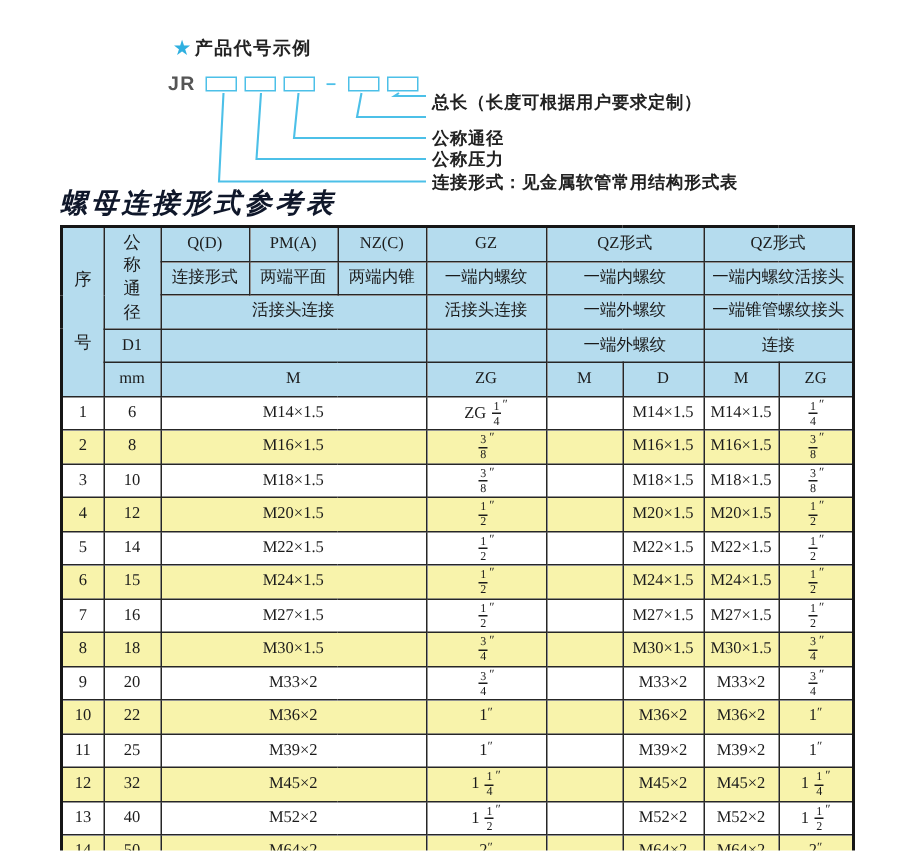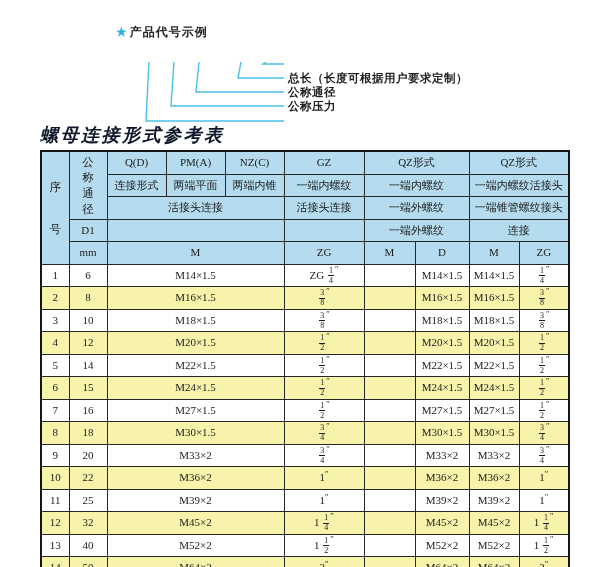--- a/index.html
+++ b/index.html
@@ -54,24 +54,34 @@
     <polyline points="241,62 238,78 284,78" fill="none" stroke="#4cc0e8" stroke-width="1.4"></polyline>
     <polyline points="199,62 196,92 284,92" fill="none" stroke="#4cc0e8" stroke-width="1.4"></polyline>
     <polyline points="174,62 171,106 284,106" fill="none" stroke="#4cc0e8" stroke-width="1.4"></polyline>
     <polyline points="149,62 146,121 284,121" fill="none" stroke="#4cc0e8" stroke-width="1.4"></polyline>
   </svg>
 
   <div class="star-title">
     <span class="star">★</span><span>产品代号示例</span>
   </div>
 
-
-  <div class="dlabel" style="top:71px">总长（长度可根据用户要求定制）</div>
+  <div class="code-row">
+    <span class="jr">JR</span>
+    <span class="code-box"></span>
+    <span class="code-box"></span>
+    <span class="code-box"></span>
+    <span class="code-dash">–</span>
+    <span class="code-box"></span>
+    <span class="code-box"></span>
+  </div>
+
+  <div class="dlabel" style="top:61px">总长（长度可根据用户要求定制）</div>
   <div class="dlabel" style="top:85px">公称通径</div>
   <div class="dlabel" style="top:99px">公称压力</div>
+  <div class="dlabel" style="top:114px">连接形式：见金属软管常用结构形式表</div>
 </div>
 
 <div class="tbl-title">螺母连接形式参考表</div>
 
 <table class="main">
   <colgroup>
     <col style="width:28px">
       <col style="width:38px">
       <col style="width:59px">
       <col style="width:59px">

